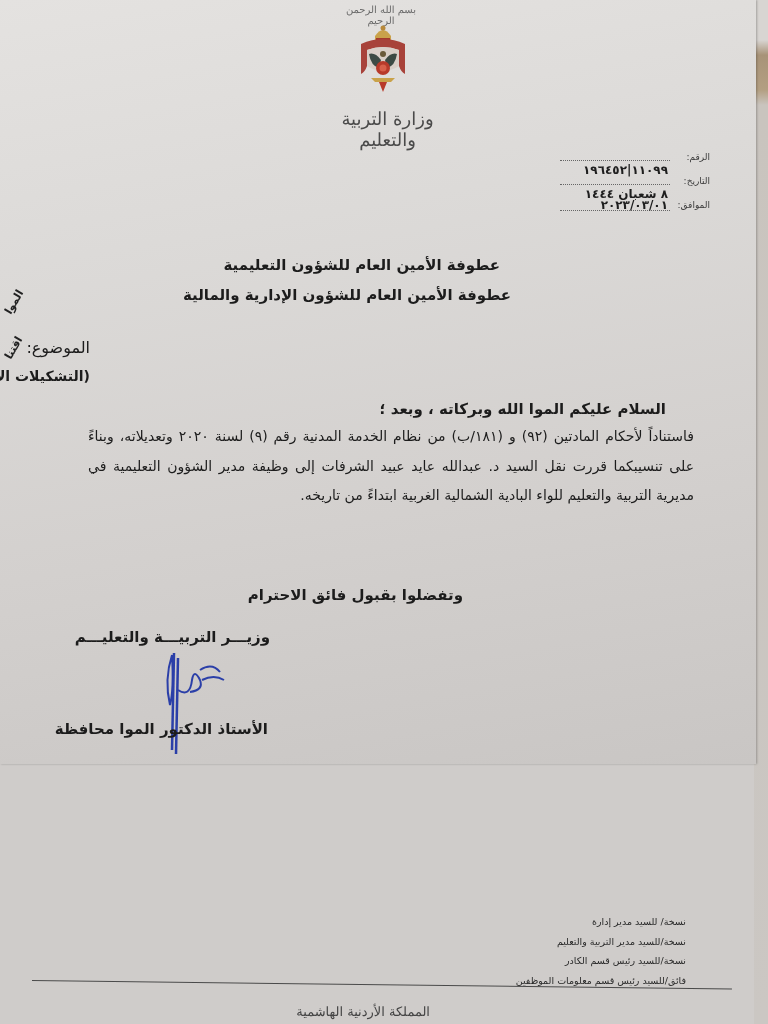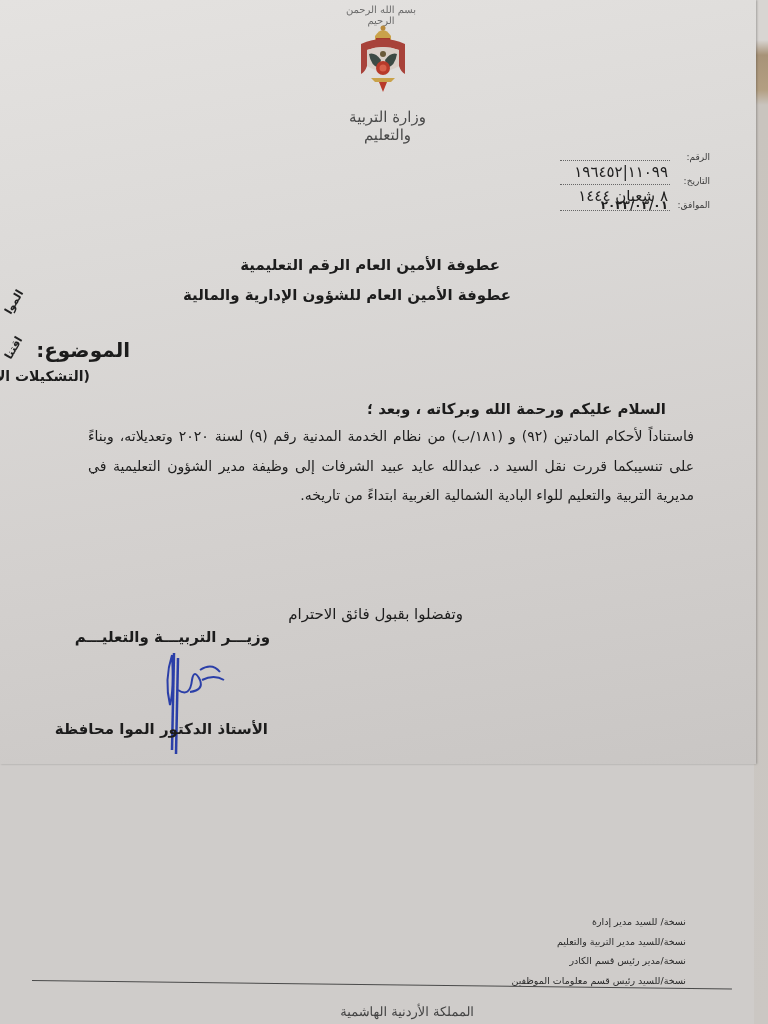--- a/index.html
+++ b/index.html
@@ -53,21 +53,21 @@
       left: 355px;
       width: 56px;
       height: 74px;
     }
     .ministry-name {
       position: absolute;
       top: 108px;
       left: 335px;
       width: 105px;
       font-family: "DejaVu Serif", serif;
-      font-size: 15px;
+      font-size: 18px;
       color: #4a4a4a;
       text-align: center;
       direction: rtl;
       letter-spacing: -0.5px;
     }
 
     
     .ref-block {
       position: absolute;
       top: 150px;
@@ -90,22 +90,22 @@
       position: absolute;
       right: 40px;
       left: 0;
       top: 10px;
       border-bottom: 1px dotted #666;
     }
     .ref-value {
       position: absolute;
       right: 42px;
       top: 13px;
-      font-size: 15px;
-      font-weight: normal;
+      font-size: 12px;
+      font-weight: bold;
       color: #1e1e1e;
       white-space: nowrap;
       letter-spacing: 1px;
     }
     .ref-value-inline {
       position: absolute;
       right: 42px;
       top: 0px;
       font-size: 12px;
       font-weight: bold;
@@ -123,23 +123,23 @@
       direction: rtl;
       text-align: right;
       white-space: nowrap;
     }
     .addr1 { top: 256px; right: 256px; }
     .addr2 { top: 286px; right: 245px; }
 
     .subject-label {
       position: absolute;
       top: 338px;
-      right: 626px;
-      font-size: 20px;
-      font-weight: bold;
+      right: 666px;
+      font-size: 16px;
+      font-weight: normal;
       direction: rtl;
       white-space: nowrap;
     }
     .subject-value {
       position: absolute;
       top: 368px;
       right: 666px;
       font-size: 14px;
       font-weight: bold;
       direction: rtl;
@@ -161,24 +161,24 @@
       left: 88px;
       width: 606px;
       font-size: 14px;
       line-height: 29.5px;
       direction: rtl;
       text-align: justify;
       text-align-last: right;
     }
     .closing {
       position: absolute;
-      top: 605px;
+      top: 586px;
       right: 293px;
       font-size: 15px;
-      font-weight: normal;
+      font-weight: bold;
       direction: rtl;
       white-space: nowrap;
     }
 
     
     .minister-title {
       position: absolute;
       top: 628px;
       right: 486px;
       font-size: 15px;
@@ -231,21 +231,20 @@
       position: absolute;
       top: 1004px;
       left: 300px;
       width: 130px;
       font-family: "DejaVu Serif", serif;
       font-size: 13px;
       color: #444;
       direction: rtl;
       text-align: center;
       white-space: nowrap;
-      margin-left: 44px;
     }
 
     .edge-text {
       position: absolute;
       font-size: 11px;
       font-weight: bold;
       color: #222;
       transform: rotate(-60deg);
       transform-origin: left top;
       white-space: nowrap;
@@ -296,49 +295,49 @@
       <span class="ref-dots"></span>
       <span class="ref-value">٨ شعبان ١٤٤٤</span>
     </div>
     <div class="ref-row">
       <span class="ref-label">الموافق:</span>
       <span class="ref-dots" style="top:12px"></span>
       <span class="ref-value-inline">٢٠٢٣/٠٣/٠١</span>
     </div>
   </div>
 
-  <div class="addressee addr1">عطوفة الأمين العام الرقم التعليمية</div>
+  <div class="addressee addr1">عطوفة الأمين العام للشؤون التعليمية</div>
   <div class="addressee addr2">عطوفة الأمين العام للشؤون الإدارية والمالية</div>
 
   <div class="subject-label">الموضوع:</div>
   <div class="subject-value">(التشكيلات الإدارية)</div>
 
-  <div class="greeting">السلام عليكم ورحمة الله وبركاته ، وبعد ؛</div>
+  <div class="greeting">السلام عليكم الموا الله وبركاته ، وبعد ؛</div>
 
   <div class="body-text">فاستناداً لأحكام المادتين (٩٢) و (١٨١/ب) من نظام الخدمة المدنية رقم (٩) لسنة ٢٠٢٠ وتعديلاته، وبناءً على تنسيبكما قررت نقل السيد د. عبدالله عايد عبيد الشرفات إلى وظيفة مدير الشؤون التعليمية في مديرية التربية والتعليم للواء البادية الشمالية الغربية ابتداءً من تاريخه.</div>
 
   <div class="closing">وتفضلوا بقبول فائق الاحترام</div>
 
   <div class="minister-title">وزيـــر التربيـــة والتعليـــم</div>
 
   <svg class="signature" viewBox="0 0 90 105">
     <path d="M22 5 Q14 30 20 55 Q24 40 22 5" fill="none" stroke="#2b3fa8" stroke-width="2"></path>
     <path d="M24 3 L22 100" fill="none" stroke="#2b3fa8" stroke-width="2.5"></path>
     <path d="M28 8 L26 104" fill="none" stroke="#2b3fa8" stroke-width="2.5"></path>
     <path d="M28 40 Q40 48 42 30 Q44 18 50 30 Q54 40 40 42" fill="none" stroke="#2b3fa8" stroke-width="2"></path>
     <path d="M50 20 Q62 12 70 22 M52 30 Q64 24 74 30" fill="none" stroke="#2b3fa8" stroke-width="2"></path>
   </svg>
 
   <div class="minister-name">الأستاذ الدكتور الموا محافظة</div>
 
   <div class="copies">
     <div>نسخة/ للسيد مدير إدارة</div>
     <div>نسخة/للسيد مدير التربية والتعليم</div>
-    <div>نسخة/مدير رئيس قسم الكادر</div>
-    <div>نسخة/للسيد رئيس قسم معلومات الموظفين</div>
+    <div>نسخة/للسيد رئيس قسم الكادر</div>
+    <div>فائق/للسيد رئيس قسم معلومات الموظفين</div>
   </div>
 
   <div class="footer-rule"></div>
   <div class="footer-text">المملكة الأردنية الهاشمية</div>
 
   <div class="edge-text edge1">الموا</div>
   <div class="edge-text edge2">اقتنا</div>
 </div>
 
 </body></html>

